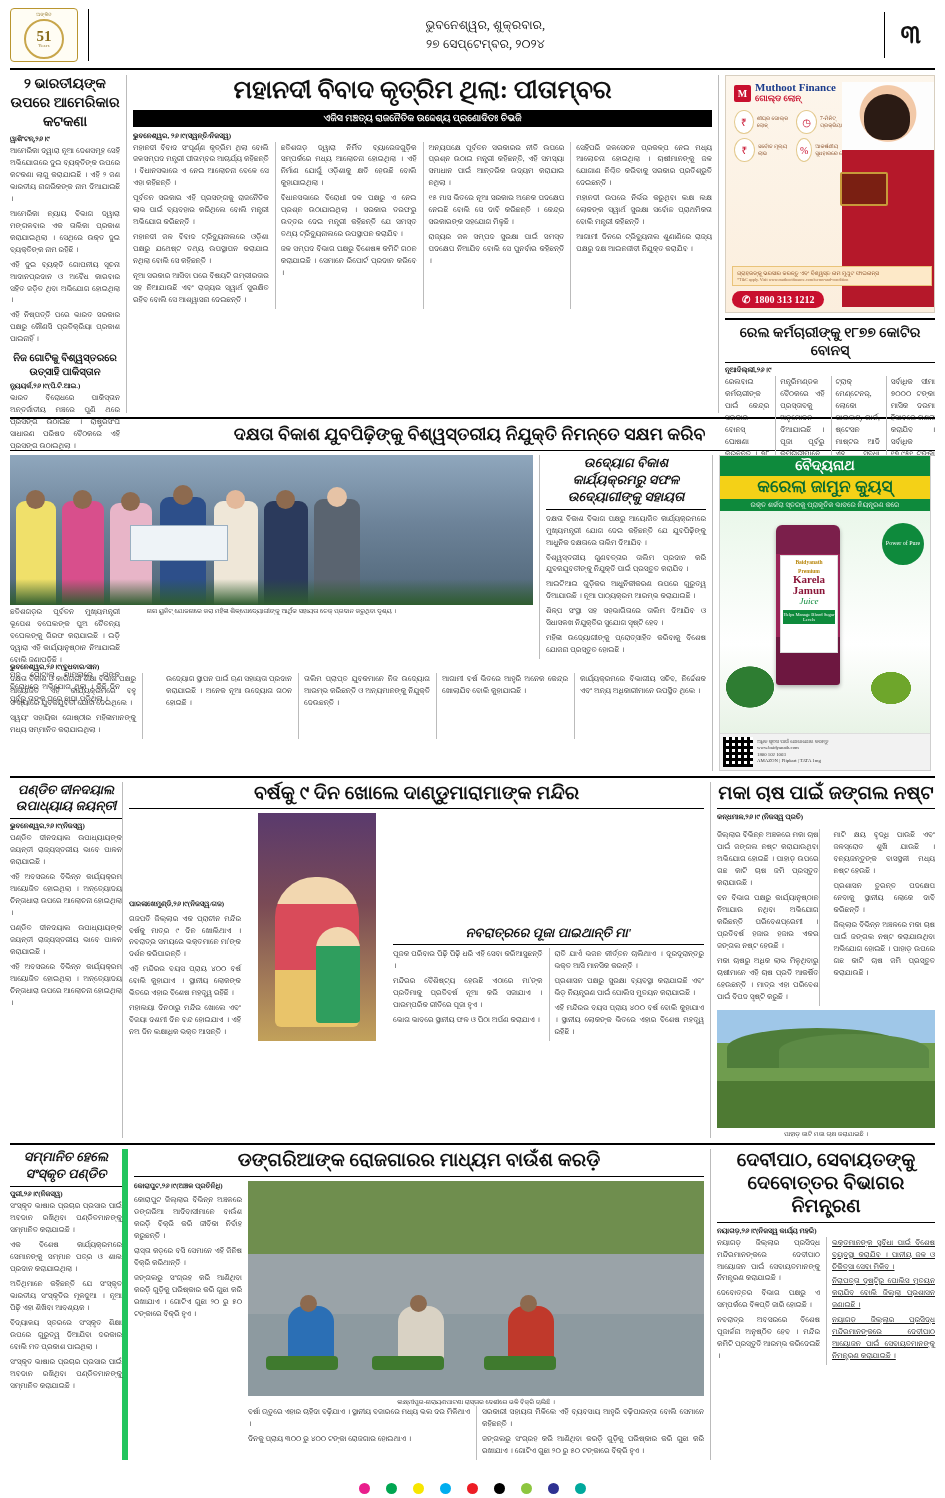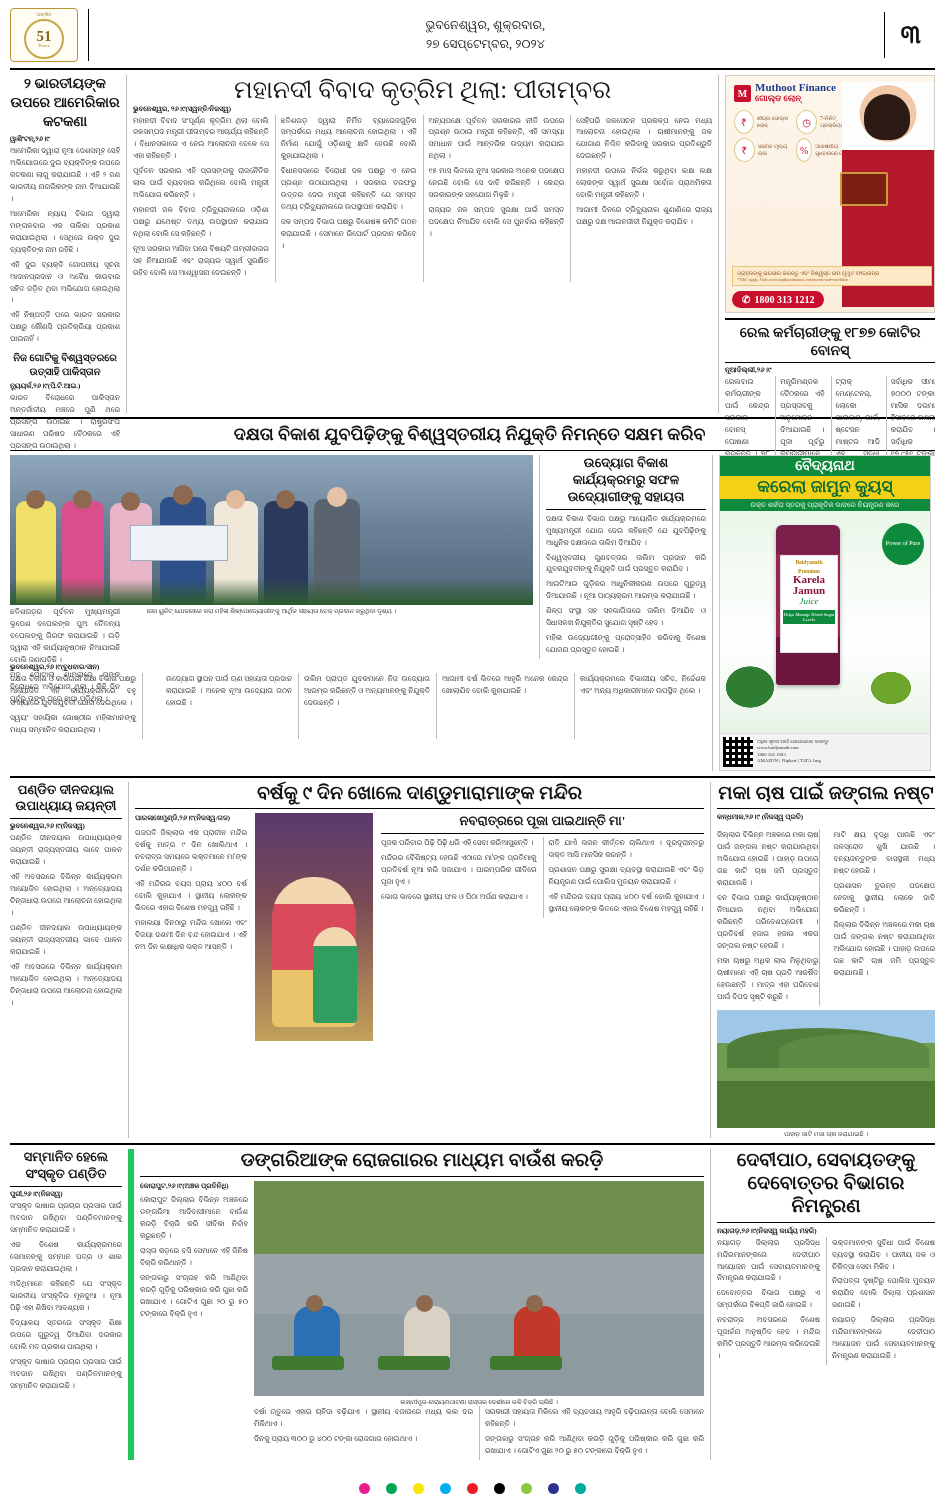--- a/index.html
+++ b/index.html
@@ -26,21 +26,21 @@
   .body-text p{margin:0 0 3px 0;}
   .dateline{font-size:7px;font-weight:bold;margin-bottom:2px;}
   .cap{font-size:6.4px;text-align:center;margin-top:2px;color:#222;}
 
   
   .sec-top{display:flex;margin-top:5px;height:338px;}
   .left-col{width:110px;padding-right:6px;}
   .lead-head{font-size:14px;font-weight:bold;line-height:1.35;text-align:center;margin-bottom:3px;}
   .sub-head{font-size:10px;font-weight:bold;line-height:1.35;text-align:center;margin:6px 0 4px;}
   .center-block{flex:1;padding:0 6px;}
-  .main-head{font-size:25px;font-weight:normal;text-align:center;line-height:1.18;letter-spacing:-.2px;}
+  .main-head{font-size:25px;font-weight:bold;text-align:center;line-height:1.18;letter-spacing:-.2px;}
   .kicker{background:#000;color:#fff;font-size:9.5px;font-weight:bold;text-align:center;padding:3px 4px;margin:5px 0 5px;}
   .cols4{display:flex;gap:6px;}
   .cols4 > div{flex:1;}
   .ad-col{width:210px;padding-left:6px;}
 
   
   .ad-muthoot{border:1px solid #d8cfc0;height:236px;position:relative;overflow:hidden;background:linear-gradient(180deg,#fdf6ec 0%,#fbeedd 100%);}
   .mu-logo{display:flex;align-items:center;gap:4px;padding:6px 0 0 8px;}
   .mu-sq{width:17px;height:17px;background:#c8102e;color:#fff;font-size:10px;font-weight:bold;display:flex;align-items:center;justify-content:center;border-radius:2px;}
   .mu-name{font-size:11px;font-weight:bold;color:#1b3c8c;line-height:1;}
@@ -90,25 +90,25 @@
   .bn-karela{position:absolute;bottom:20px;right:8px;width:62px;height:50px;background:radial-gradient(ellipse at 50% 50%, #6ea62b 0 45%, transparent 46%);}
   .bn-foot{background:#f2f2f2;border-top:1px solid #ddd;display:flex;align-items:center;gap:4px;padding:3px;}
   .qr{width:30px;height:30px;background:
       repeating-linear-gradient(90deg,#000 0 3px,#fff 3px 6px),
       repeating-linear-gradient(0deg,#000 0 3px,#fff 3px 6px);
       background-blend-mode:multiply;}
   .bn-fttxt{font-size:4.8px;line-height:1.3;color:#333;}
 
   
   .sec3{display:flex;margin-top:4px;}
-  .s3-left{width:112px;padding-right:6px;}
+  .s3-left{width:112px;}
   .s3-mid{flex:1;padding:0 6px;}
   .s3-right{width:218px;padding-left:6px;}
   .head-md{font-size:19px;font-weight:bold;text-align:center;line-height:1.2;}
-  .head-sm{font-size:13px;font-weight:bold;text-align:center;line-height:1.3;}
+  .head-sm{font-size:13px;font-weight:bold;text-align:center;line-height:1.3;font-style:italic;}
   .photo-idol{width:100%;height:228px;background:linear-gradient(180deg,#5a3a6d 0%,#7a4a55 40%,#c2a15a 100%);position:relative;overflow:hidden;}
   .idol{position:absolute;left:50%;transform:translateX(-50%);bottom:14px;width:84px;height:150px;background:linear-gradient(180deg,#f2d7b0 0 18%,#d94b5a 18% 62%,#e9c46a 62% 100%);border-radius:40px 40px 6px 6px;}
   .idol2{position:absolute;left:18px;bottom:18px;width:44px;height:96px;background:linear-gradient(180deg,#f2d7b0 0 20%,#3f7bd4 20% 100%);border-radius:22px 22px 4px 4px;}
   .idol3{position:absolute;right:16px;bottom:18px;width:44px;height:96px;background:linear-gradient(180deg,#f2d7b0 0 20%,#2f9e5e 20% 100%);border-radius:22px 22px 4px 4px;}
   .photo-field{width:100%;height:118px;background:linear-gradient(180deg,#9fc7e8 0 28%,#6f9c4e 28% 60%,#4e7a33 60% 100%);position:relative;}
   .hill{position:absolute;top:18px;left:10px;width:180px;height:40px;background:#4f7d3a;border-radius:50% 50% 0 0;}
   .hill2{position:absolute;top:24px;right:6px;width:150px;height:34px;background:#5c8a45;border-radius:50% 50% 0 0;}
 
   .sec4{display:flex;margin-top:4px;}
   .photo-road{width:100%;height:215px;background:linear-gradient(180deg,#6f8e4e 0 34%,#9aa3a8 34% 62%,#8d9aa0 62% 100%);position:relative;overflow:hidden;}
@@ -164,20 +164,21 @@
       <div class="sub-head">ଭୂପେଶ ବଘେଲଙ୍କ ପୁଅ ଗିରଫ</div>
       <div class="dateline">ରାୟପୁର,୨୬।୯</div>
       <div class="body-text">
         <p>ଛତିଶଗଡ଼ର ପୂର୍ବତନ ମୁଖ୍ୟମନ୍ତ୍ରୀ ଭୂପେଶ ବଘେଲଙ୍କ ପୁଅ ଚୈତନ୍ୟ ବଘେଲଙ୍କୁ ଗିରଫ କରାଯାଇଛି । ଇଡ଼ି ଦ୍ୱାରା ଏହି କାର୍ଯ୍ୟାନୁଷ୍ଠାନ ନିଆଯାଇଛି ବୋଲି ଜଣାପଡ଼ିଛି ।</p>
         <p>ମଦ ଘୋଟାଲା ମାମଲାରେ ତାଙ୍କ ବିରୋଧରେ ଅଭିଯୋଗ ଥିଲା । କିଛି ଦିନ ପୂର୍ବରୁ ତାଙ୍କ ଘରେ ଛାପା ପଡ଼ିଥିଲା ।</p>
       </div>
     </div>
 
     <div class="center-block" style="border-right:1px solid #bbb;">
       <div class="main-head">ମହାନଦୀ ବିବାଦ କୃତ୍ରିମ ଥିଲା: ପୀତାମ୍ବର</div>
+      <div class="kicker">ଏଜିସ ମଞ୍ଚତ୍ୟ ରାଜନୈତିକ ଉଦ୍ଦେଶ୍ୟ ପ୍ରଣୋଦିତଃ ଚିଭଜି</div>
       <div class="dateline">ଭୁବନେଶ୍ୱର, ୨୬।୯(ସ୍ୱନ୍ତି/ନିଜସ୍ୱ)</div>
       <div class="cols4">
         <div class="body-text">
           <p>ମହାନଦୀ ବିବାଦ ସଂପୂର୍ଣ୍ଣ କୃତ୍ରିମ ଥିଲା ବୋଲି ଜଳସମ୍ପଦ ମନ୍ତ୍ରୀ ପୀତାମ୍ବର ଆଚାର୍ଯ୍ୟ କହିଛନ୍ତି । ବିଧାନସଭାରେ ଏ ନେଇ ଆଲୋଚନା ବେଳେ ସେ ଏହା କହିଛନ୍ତି ।</p>
           <p>ପୂର୍ବତନ ସରକାର ଏହି ପ୍ରସଙ୍ଗକୁ ରାଜନୈତିକ ଲାଭ ପାଇଁ ବ୍ୟବହାର କରିଥିଲେ ବୋଲି ମନ୍ତ୍ରୀ ଅଭିଯୋଗ କରିଛନ୍ତି ।</p>
           <p>ମହାନଦୀ ଜଳ ବିବାଦ ଟ୍ରିବ୍ୟୁନାଲରେ ଓଡ଼ିଶା ପକ୍ଷରୁ ଯଥେଷ୍ଟ ତଥ୍ୟ ଉପସ୍ଥାପନ କରାଯାଇ ନଥିଲା ବୋଲି ସେ କହିଛନ୍ତି ।</p>
           <p>ନୂଆ ସରକାର ଆସିବା ପରେ ବିଷୟଟି ଗମ୍ଭୀରତାର ସହ ନିଆଯାଉଛି ଏବଂ ରାଜ୍ୟର ସ୍ୱାର୍ଥ ସୁରକ୍ଷିତ ରହିବ ବୋଲି ସେ ଆଶ୍ୱାସନା ଦେଇଛନ୍ତି ।</p>
         </div>
         <div class="body-text col-rule" style="padding-left:5px;">
           <p>ଛତିଶଗଡ଼ ଦ୍ୱାରା ନିର୍ମିତ ବ୍ୟାରେଜଗୁଡ଼ିକ ସମ୍ପର୍କରେ ମଧ୍ୟ ଆଲୋଚନା ହୋଇଥିଲା । ଏହି ନିର୍ମାଣ ଯୋଗୁଁ ଓଡ଼ିଶାକୁ କ୍ଷତି ହେଉଛି ବୋଲି କୁହାଯାଇଥିଲା ।</p>
@@ -387,21 +388,21 @@
         <p>ପଣ୍ଡିତ ଦୀନଦୟାଲ ଉପାଧ୍ୟାୟଙ୍କ ଜୟନ୍ତୀ ରାଜ୍ୟସ୍ତରୀୟ ଭାବେ ପାଳନ କରାଯାଇଛି ।</p>
         <p>ଏହି ଅବସରରେ ବିଭିନ୍ନ କାର୍ଯ୍ୟକ୍ରମ ଆୟୋଜିତ ହୋଇଥିଲା । ଅନ୍ତ୍ୟୋଦୟ ଚିନ୍ତାଧାରା ଉପରେ ଆଲୋଚନା ହୋଇଥିଲା ।</p>
         <p>ପଣ୍ଡିତ ଦୀନଦୟାଲ ଉପାଧ୍ୟାୟଙ୍କ ଜୟନ୍ତୀ ରାଜ୍ୟସ୍ତରୀୟ ଭାବେ ପାଳନ କରାଯାଇଛି ।</p>
         <p>ଏହି ଅବସରରେ ବିଭିନ୍ନ କାର୍ଯ୍ୟକ୍ରମ ଆୟୋଜିତ ହୋଇଥିଲା । ଅନ୍ତ୍ୟୋଦୟ ଚିନ୍ତାଧାରା ଉପରେ ଆଲୋଚନା ହୋଇଥିଲା ।</p>
       </div>
     </div>
 
     <div class="s3-mid" style="border-right:1px solid #bbb;">
       <div class="head-md">ବର୍ଷକୁ ୯ ଦିନ ଖୋଲେ ଦାଣ୍ଡୁମାରାମାଙ୍କ ମନ୍ଦିର</div>
       <div class="rule" style="margin:4px 0;"></div>
-      <div style="display:flex;gap:8px;">
+      <div style="display:flex;gap:17px;align-items:flex-end;">
         <div class="body-text" style="width:112px;">
           <div class="dateline">ପାରଳାଖେମୁଣ୍ଡି,୨୬।୯(ନିଜସ୍ୱ/ଗଜ)</div>
           <p>ଗଜପତି ଜିଲ୍ଲାର ଏକ ପ୍ରାଚୀନ ମନ୍ଦିର ବର୍ଷକୁ ମାତ୍ର ୯ ଦିନ ଖୋଲିଥାଏ । ନବରାତ୍ର ସମୟରେ ଭକ୍ତମାନେ ମା'ଙ୍କ ଦର୍ଶନ କରିପାରନ୍ତି ।</p>
           <p>ଏହି ମନ୍ଦିରର ବୟସ ପ୍ରାୟ ୪୦୦ ବର୍ଷ ବୋଲି କୁହାଯାଏ । ସ୍ଥାନୀୟ ଲୋକଙ୍କ ଭିତରେ ଏହାର ବିଶେଷ ମହତ୍ତ୍ୱ ରହିଛି ।</p>
           <p>ମହାଲୟା ଦିନଠାରୁ ମନ୍ଦିର ଖୋଲେ ଏବଂ ବିଜୟା ଦଶମୀ ଦିନ ବନ୍ଦ ହୋଇଯାଏ । ଏହି ନଅ ଦିନ ଲକ୍ଷାଧିକ ଭକ୍ତ ଆସନ୍ତି ।</p>
         </div>
         <div style="width:118px;">
           <div class="photo-idol">
             <div class="idol2"></div>
             <div class="idol"></div>
@@ -508,21 +509,21 @@
     <div class="s3-right">
       <div class="head-md">ଦେବୀପାଠ, ସେବାୟତଙ୍କୁ ଦେବୋତ୍ତର ବିଭାଗର ନିମନ୍ତ୍ରଣ</div>
       <div class="rule" style="margin:4px 0;"></div>
       <div class="dateline">ନୟାଗଡ଼,୨୬।୯(ନିଜସ୍ୱ କାର୍ଯ୍ୟ ମହରି)</div>
       <div style="display:flex;gap:6px;">
         <div class="body-text" style="flex:1;">
           <p>ନୟାଗଡ଼ ଜିଲ୍ଲାର ପ୍ରସିଦ୍ଧ ମନ୍ଦିରମାନଙ୍କରେ ଦେବୀପାଠ ଆୟୋଜନ ପାଇଁ ସେବାୟତମାନଙ୍କୁ ନିମନ୍ତ୍ରଣ କରାଯାଇଛି ।</p>
           <p>ଦେବୋତ୍ତର ବିଭାଗ ପକ୍ଷରୁ ଏ ସମ୍ପର୍କରେ ବିଜ୍ଞପ୍ତି ଜାରି ହୋଇଛି ।</p>
           <p>ନବରାତ୍ର ଅବସରରେ ବିଶେଷ ପୂଜାର୍ଚ୍ଚନା ଅନୁଷ୍ଠିତ ହେବ । ମନ୍ଦିର କମିଟି ପ୍ରସ୍ତୁତି ଆରମ୍ଭ କରିଦେଇଛି ।</p>
         </div>
-        <div class="body-text col-rule" style="flex:1;padding-left:5px;">
+        <div class="body-text col-rule" style="flex:1;padding-left:5px;text-decoration:underline;">
           <p>ଭକ୍ତମାନଙ୍କ ସୁବିଧା ପାଇଁ ବିଶେଷ ବ୍ୟବସ୍ଥା କରାଯିବ । ପାନୀୟ ଜଳ ଓ ଚିକିତ୍ସା ସେବା ମିଳିବ ।</p>
           <p>ନିରାପତ୍ତା ଦୃଷ୍ଟିରୁ ପୋଲିସ ମୁତୟନ କରାଯିବ ବୋଲି ଜିଲ୍ଲା ପ୍ରଶାସନ ଜଣାଇଛି ।</p>
           <p>ନୟାଗଡ଼ ଜିଲ୍ଲାର ପ୍ରସିଦ୍ଧ ମନ୍ଦିରମାନଙ୍କରେ ଦେବୀପାଠ ଆୟୋଜନ ପାଇଁ ସେବାୟତମାନଙ୍କୁ ନିମନ୍ତ୍ରଣ କରାଯାଇଛି ।</p>
         </div>
       </div>
     </div>
   </div>
 
   <div class="colorbar">
     <span class="dot" style="background:#e91e8c"></span>

